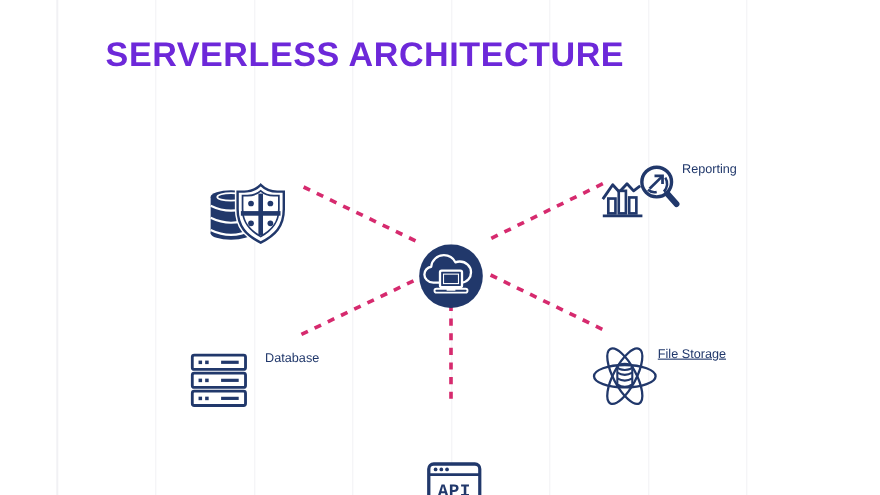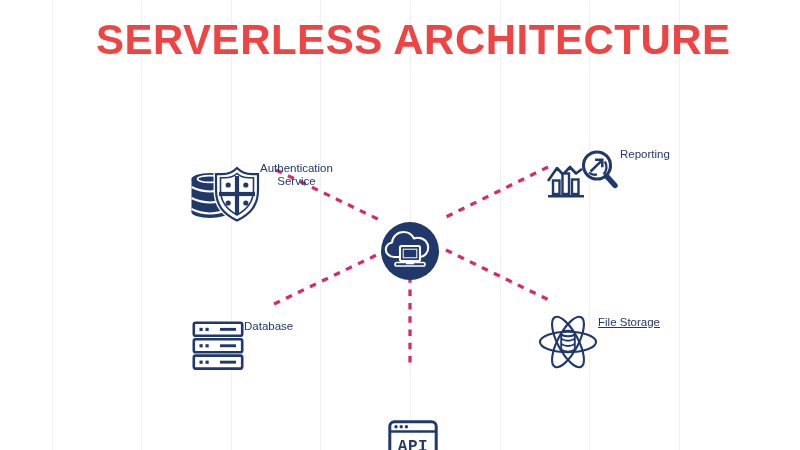--- a/index.html
+++ b/index.html
@@ -6,34 +6,34 @@
   body{
     width:800px;height:450px;position:relative;overflow:hidden;
     background-color:#ffffff;
     background-image:repeating-linear-gradient(to right,
       transparent 0px, transparent 88.6px, #f1f1f4 88.6px, #f1f1f4 89.6px);
     background-position:-37px 0;
     font-family:"Liberation Sans", sans-serif;
     color:#21386b;
   }
   .title{
-    position:absolute;left:96px;top:16px;
-    font-size:42px;font-weight:700;letter-spacing:.5px;
-    color:#ef4444;white-space:nowrap;
+    position:absolute;left:96px;top:32px;
+    font-size:31px;font-weight:700;letter-spacing:.5px;
+    color:#6d28d9;white-space:nowrap;
   }
   .lines-layer{position:absolute;left:0;top:0;width:800px;height:450px;z-index:1;}
   .node{position:absolute;z-index:2;display:flex;flex-direction:row;align-items:center;}
   .node .icon{line-height:0;margin-top:44px;}
   .node .label{
     margin-top:4px;font-size:11.5px;line-height:13px;
     color:#21386b;text-align:center;white-space:nowrap;
   }
   .n-auth{left:190px;top:122px;width:100px;}
   .n-reporting{left:544px;top:104px;width:100px;}
-  .n-database{left:192px;top:277px;width:100px;}
+  .n-database{left:173px;top:277px;width:100px;gap:16px;}
   .n-filestorage{left:538px;top:269px;width:100px;text-decoration:underline;}
   .n-api{left:388px;top:376px;width:50px;}
   .n-center{left:381px;top:200px;width:58px;height:58px;z-index:3;}
 </style>
 </head>
 <body>
 
 <div class="title">SERVERLESS ARCHITECTURE</div>
 
 <svg class="lines-layer" viewBox="0 0 800 450">
@@ -77,24 +77,20 @@
       <path d="M47,2 C50,5 56,8.2 62,8.2 L68,8.2 L68,24 C68,40 60,48 47,54.5 C34,48 26,40 26,24 L26,8.2 L32,8.2 C38,8.2 44,5 47,2 Z" fill="#ffffff" stroke="#21386b" stroke-width="2.2"></path>
       <path d="M47,7.5 C49.5,9.8 54,11.8 59,11.8 L63.5,11.8 L63.5,24 C63.5,36.5 57,43.5 47,49 C37,43.5 30.5,36.5 30.5,24 L30.5,11.8 L35,11.8 C40,11.8 44.5,9.8 47,7.5 Z" fill="none" stroke="#21386b" stroke-width="1.6"></path>
       <rect x="44.9" y="10" width="4.2" height="38" fill="#21386b"></rect>
       <rect x="29" y="25.9" width="36" height="4.2" fill="#21386b"></rect>
       <circle cx="38.2" cy="19" r="2.6" fill="#21386b"></circle>
       <circle cx="55.8" cy="19" r="2.6" fill="#21386b"></circle>
       <circle cx="38.2" cy="37" r="2.6" fill="#21386b"></circle>
       <circle cx="55.8" cy="37" r="2.6" fill="#21386b"></circle>
     </svg>
   </span>
-  <div class="label">
-    <div>Authentication</div>
-    <div>Service</div>
-  </div>
 </div>
 
 <div class="node n-reporting">
   <span class="icon">
     <svg width="76" height="52" viewBox="0 0 76 52">
       <g fill="none" stroke="#21386b">
         <polyline points="4,33 13,20 19,26.5 26,19 32,25.5 38,21" stroke-width="2.6" stroke-linejoin="round"></polyline>
         <rect x="9" y="32.5" width="6.5" height="13.5" fill="#ffffff" stroke-width="2.4"></rect>
         <rect x="18.5" y="25.5" width="6.5" height="20.5" fill="#ffffff" stroke-width="2.4"></rect>
         <rect x="28" y="31.5" width="6.5" height="14.5" fill="#ffffff" stroke-width="2.4"></rect>

